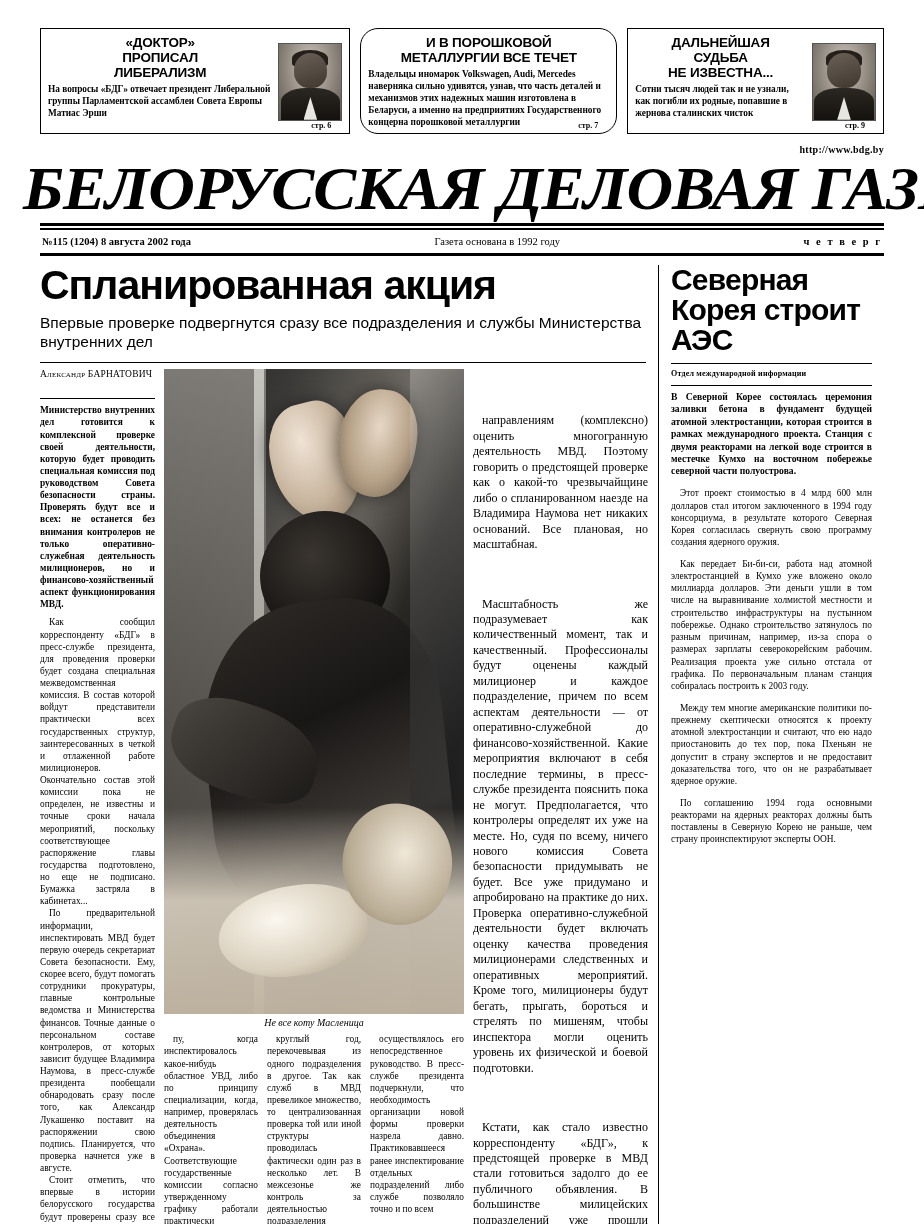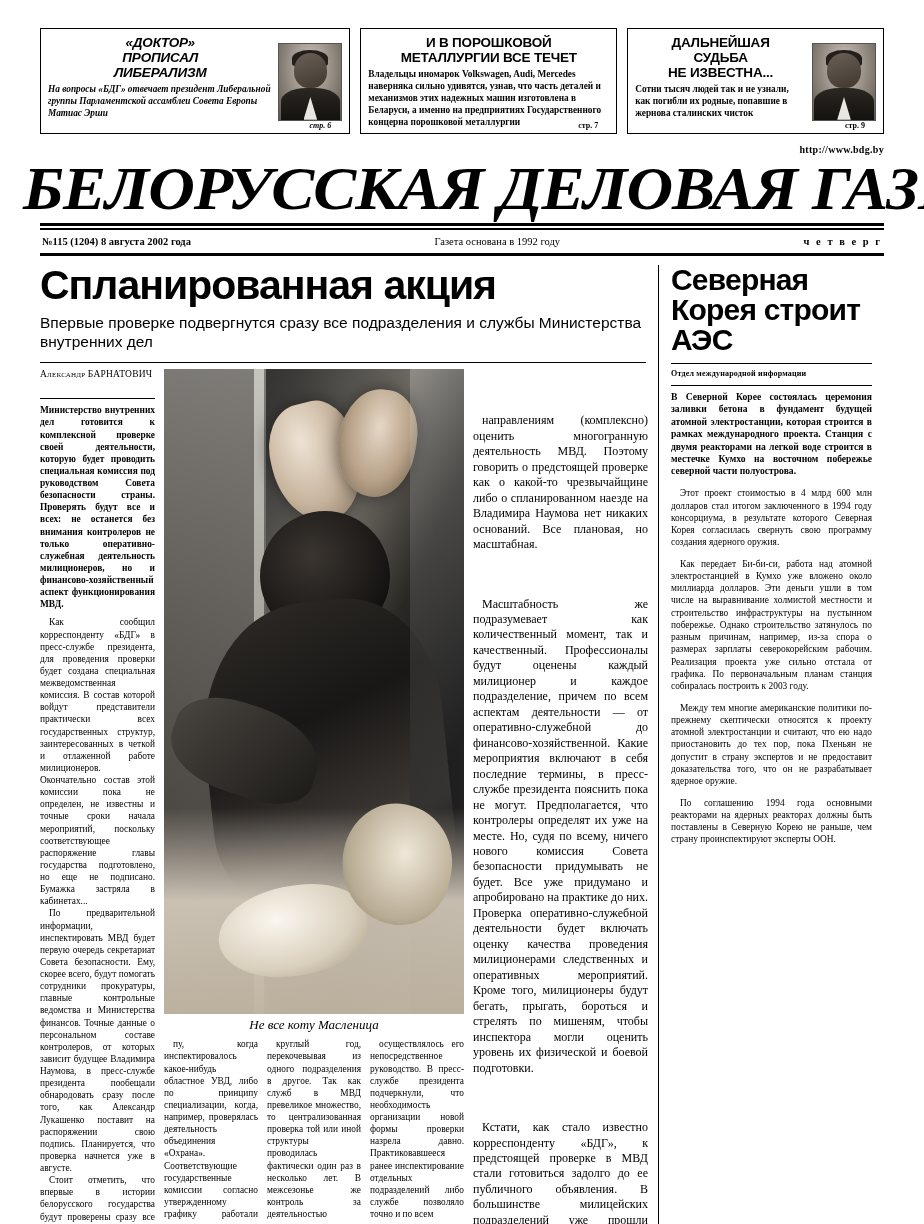--- a/index.html
+++ b/index.html
@@ -29,22 +29,22 @@
     padding-top: 28px;
   }
   .teaser {
     border: 1px solid #000;
     background: #ffffff;
     box-sizing: border-box;
     display: flex;
     position: relative;
     padding: 6px 7px 4px 7px;
   }
-  .teaser.t1 { width: 324px; font-style: italic; }
-  .teaser.t2 { width: 268px; }
+  .teaser.t1 { width: 324px; }
+  .teaser.t2 { width: 268px; border-radius: 18px; }
   .teaser.t3 { width: 268px; }
   .teaser-text {
     flex: 1 1 auto;
     text-align: center;
   }
   .teaser-title {
     font-family: "Liberation Sans", sans-serif;
     font-weight: bold;
     font-size: 13.5px;
     line-height: 1.12;
@@ -315,21 +315,21 @@
     border-radius: 48% 52% 45% 55%;
     transform: rotate(12deg);
   }
   .photo .streak {
     position: absolute; right: 0; top: 0; width: 18%; height: 100%;
     background: linear-gradient(180deg, rgba(255,255,255,.22), rgba(0,0,0,.55));
   }
   .photo-caption {
     font-family: "Liberation Serif", serif;
     font-style: italic;
-    font-size: 13px;
+    font-size: 10px;
     padding: 3px 0 5px 0;
     text-align: center;
   }
   .photo-under {
     display: flex;
     gap: 9px;
   }
   .photo-under .pu-col { width: 94px; flex: 0 0 auto; }
 
   

